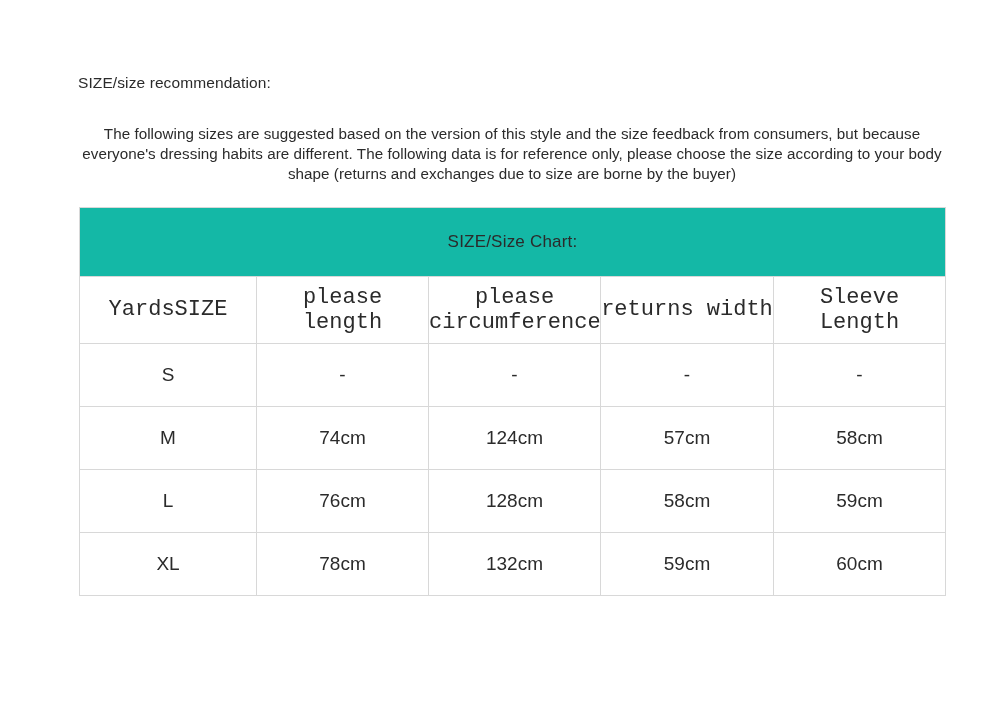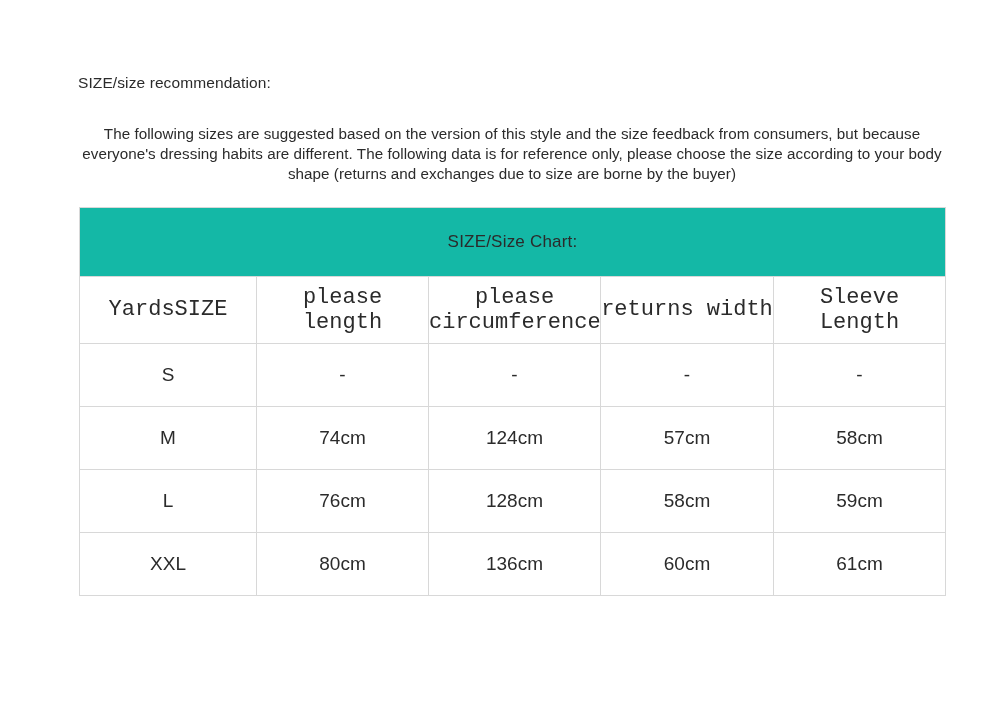--- a/index.html
+++ b/index.html
@@ -143,23 +143,23 @@
           <td>58cm</td>
         </tr>
         <tr class="body-row">
           <td class="size-col">L</td>
           <td>76cm</td>
           <td>128cm</td>
           <td>58cm</td>
           <td>59cm</td>
         </tr>
         <tr class="body-row">
-          <td class="size-col">XXL</td>
-          <td>80cm</td>
-          <td>136cm</td>
+          <td class="size-col">XL</td>
+          <td>78cm</td>
+          <td>132cm</td>
+          <td>59cm</td>
           <td>60cm</td>
-          <td>61cm</td>
         </tr>
       </tbody>
     </table>
   </div>
 
 </div>
 
 </body></html>

